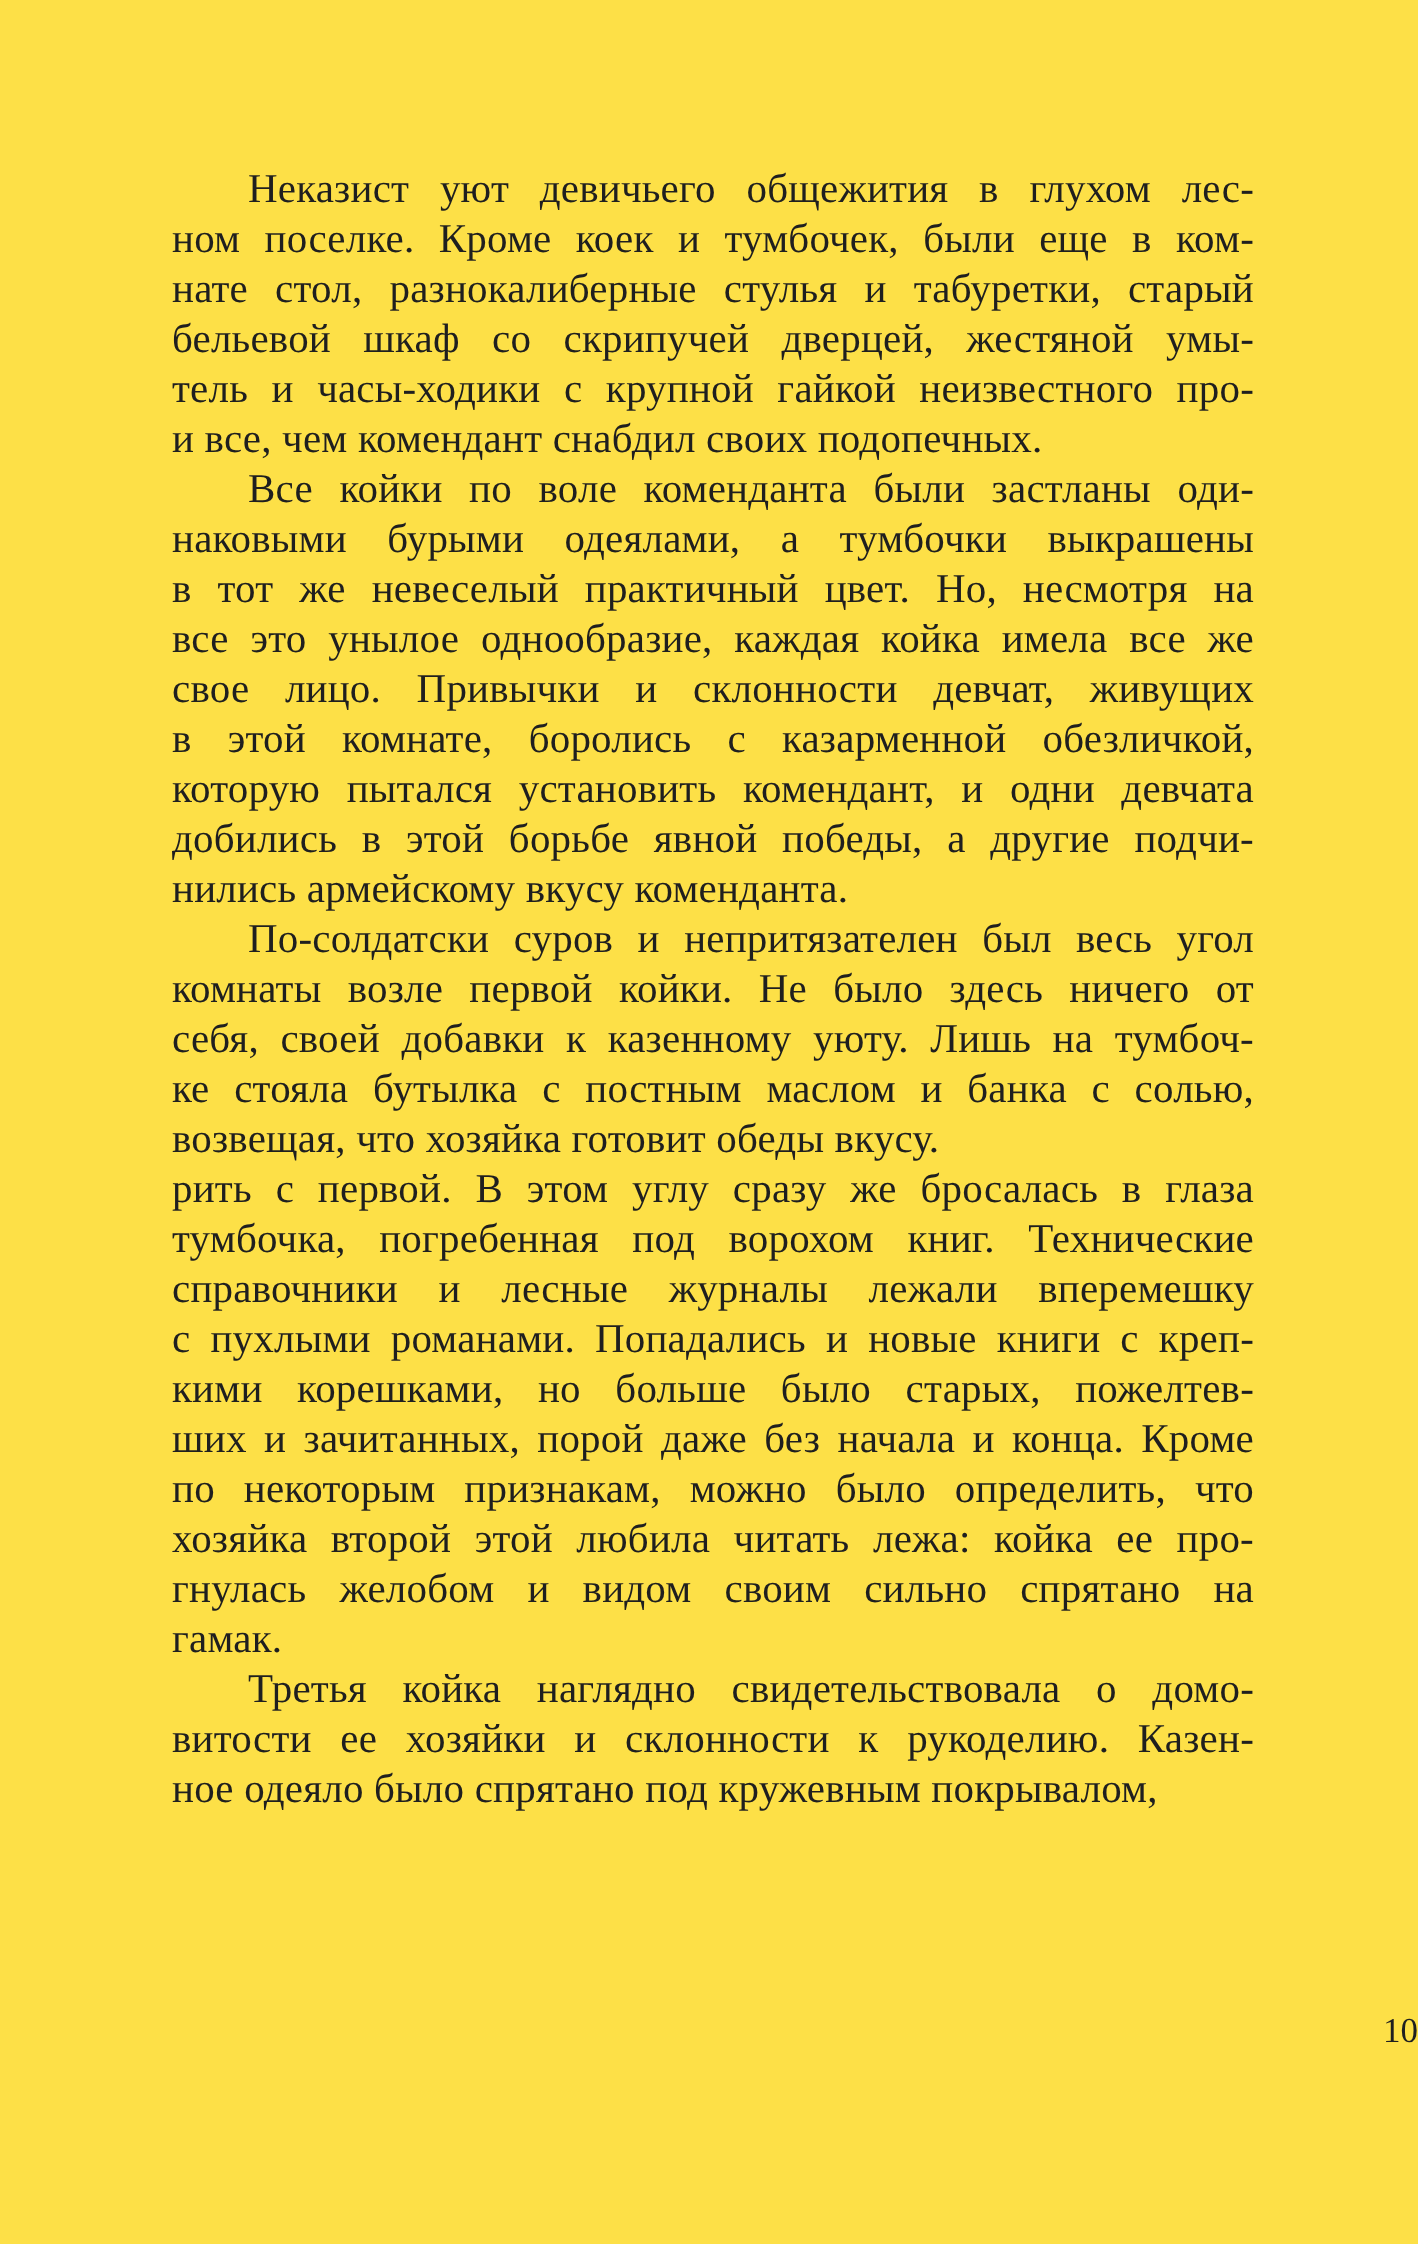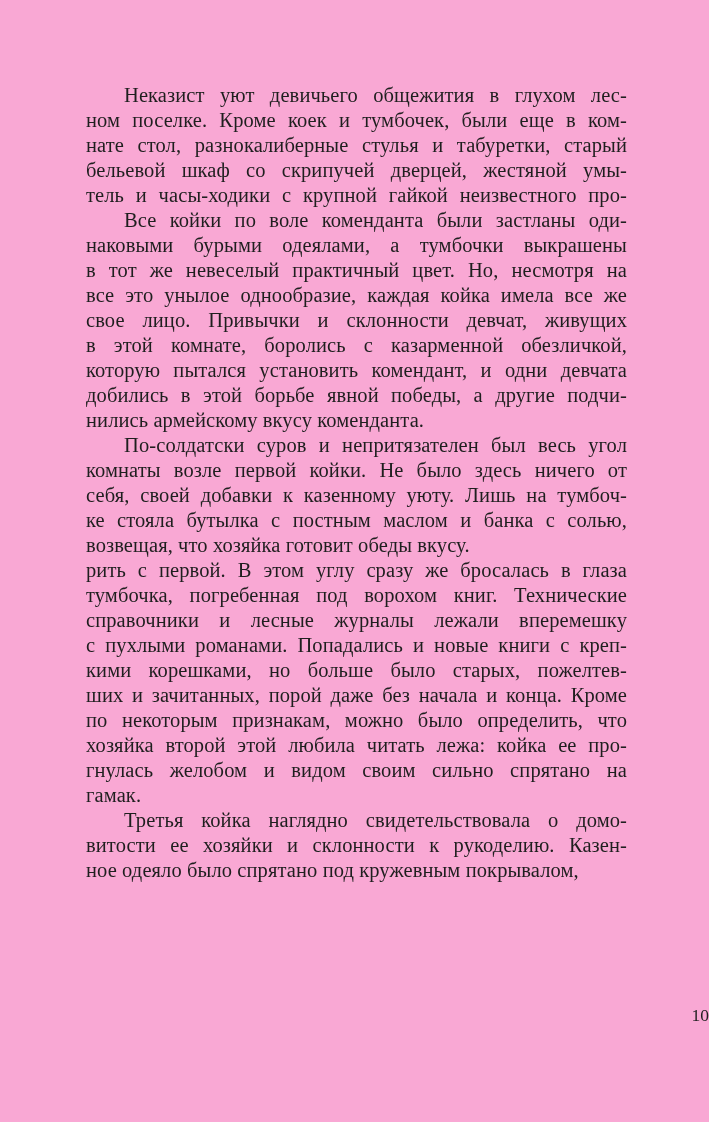--- a/index.html
+++ b/index.html
@@ -4,21 +4,21 @@
 <style>
   html, body {
     margin: 0;
     padding: 0;
     background: #ffffff;
   }
   .page {
     position: relative;
     width: 709px;
     height: 1122px;
-    background: #f9a8d4;
+    background: #fde047;
     overflow: hidden;
     font-family: "Liberation Serif", "DejaVu Serif", serif;
     color: #1f1f1f;
   }
   .text-block {
     position: absolute;
     left: 86px;
     top: 83px;
     width: 541px;
   }
@@ -51,20 +51,21 @@
 </head>
 <body>
 
 <div class="page">
   <div class="text-block">
       <div class="line first">Неказист уют девичьего общежития в глухом лес-</div>
       <div class="line">ном поселке. Кроме коек и тумбочек, были еще в ком-</div>
       <div class="line">нате стол, разнокалиберные стулья и табуретки, старый</div>
       <div class="line">бельевой шкаф со скрипучей дверцей, жестяной умы-</div>
       <div class="line">тель и часы-ходики с крупной гайкой неизвестного про-</div>
+      <div class="line last">и все, чем комендант снабдил своих подопечных.</div>
       <div class="line first">Все койки по воле коменданта были застланы оди-</div>
       <div class="line">наковыми бурыми одеялами, а тумбочки выкрашены</div>
       <div class="line">в тот же невеселый практичный цвет. Но, несмотря на</div>
       <div class="line">все это унылое однообразие, каждая койка имела все же</div>
       <div class="line">свое лицо. Привычки и склонности девчат, живущих</div>
       <div class="line">в этой комнате, боролись с казарменной обезличкой,</div>
       <div class="line">которую пытался установить комендант, и одни девчата</div>
       <div class="line">добились в этой борьбе явной победы, а другие подчи-</div>
       <div class="line last">нились армейскому вкусу коменданта.</div>
       <div class="line first">По-солдатски суров и непритязателен был весь угол</div>

